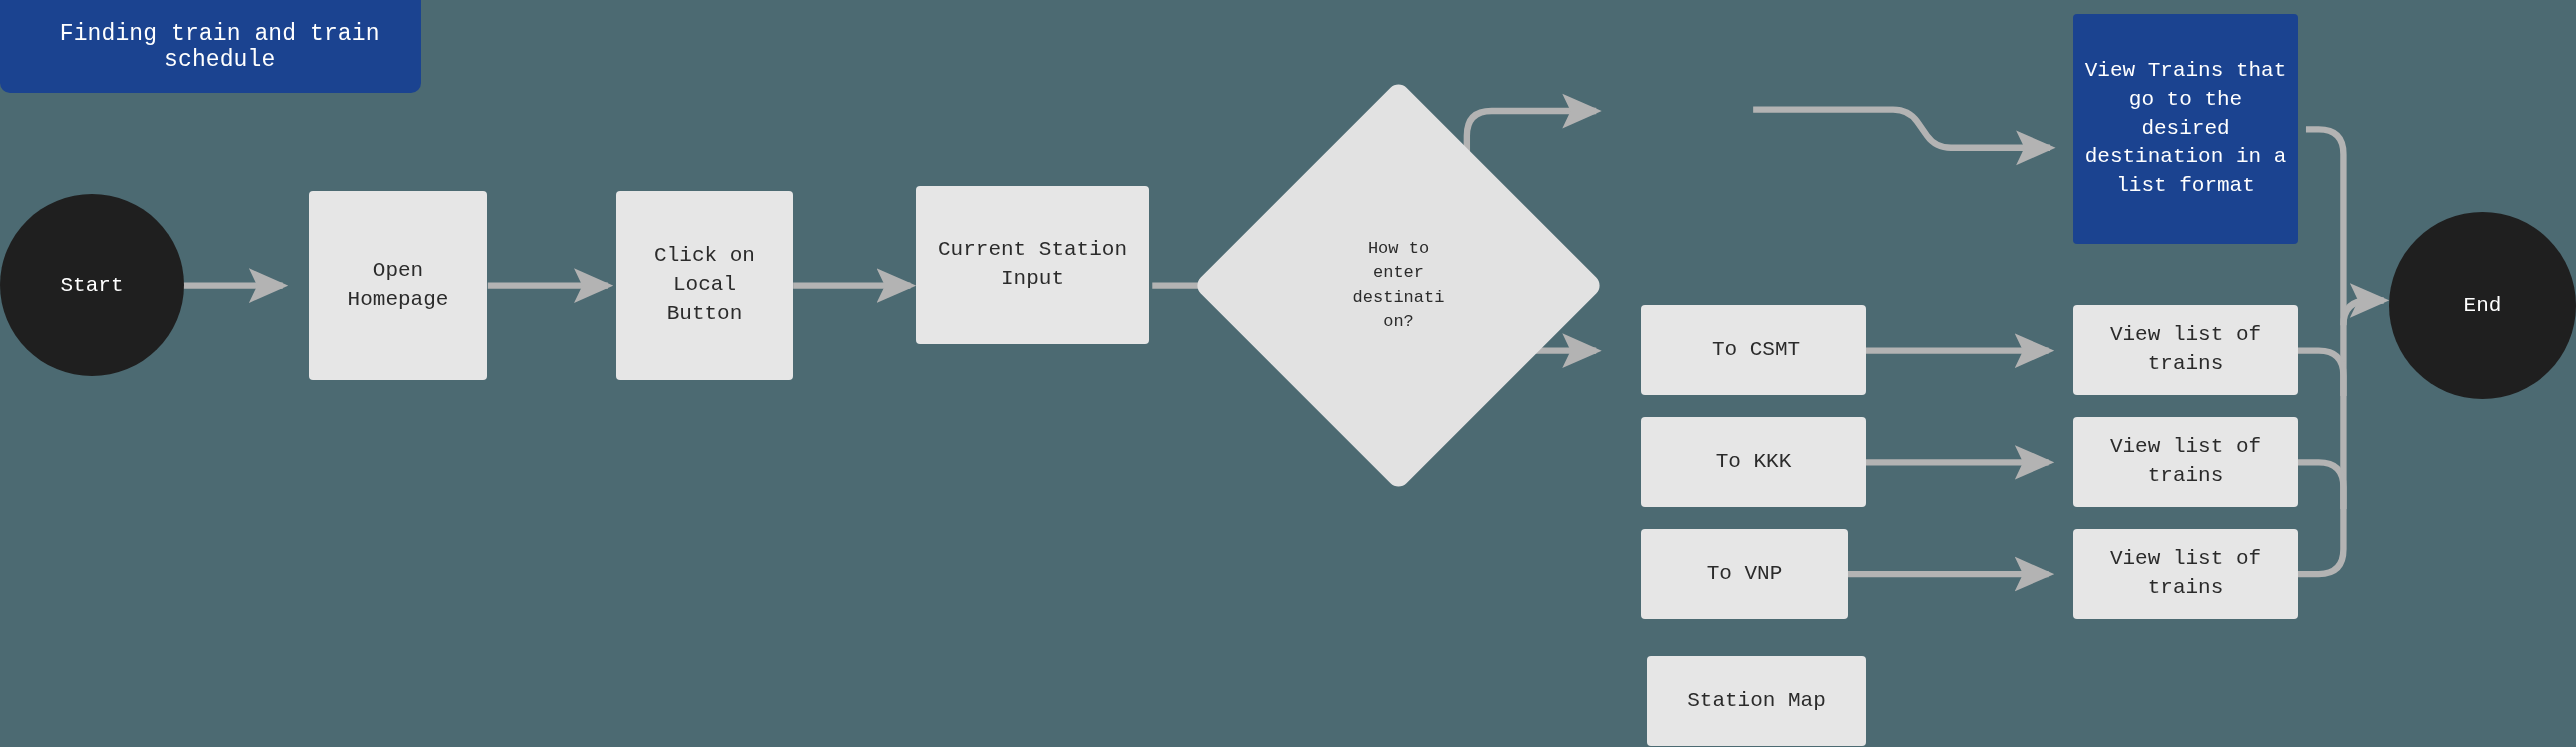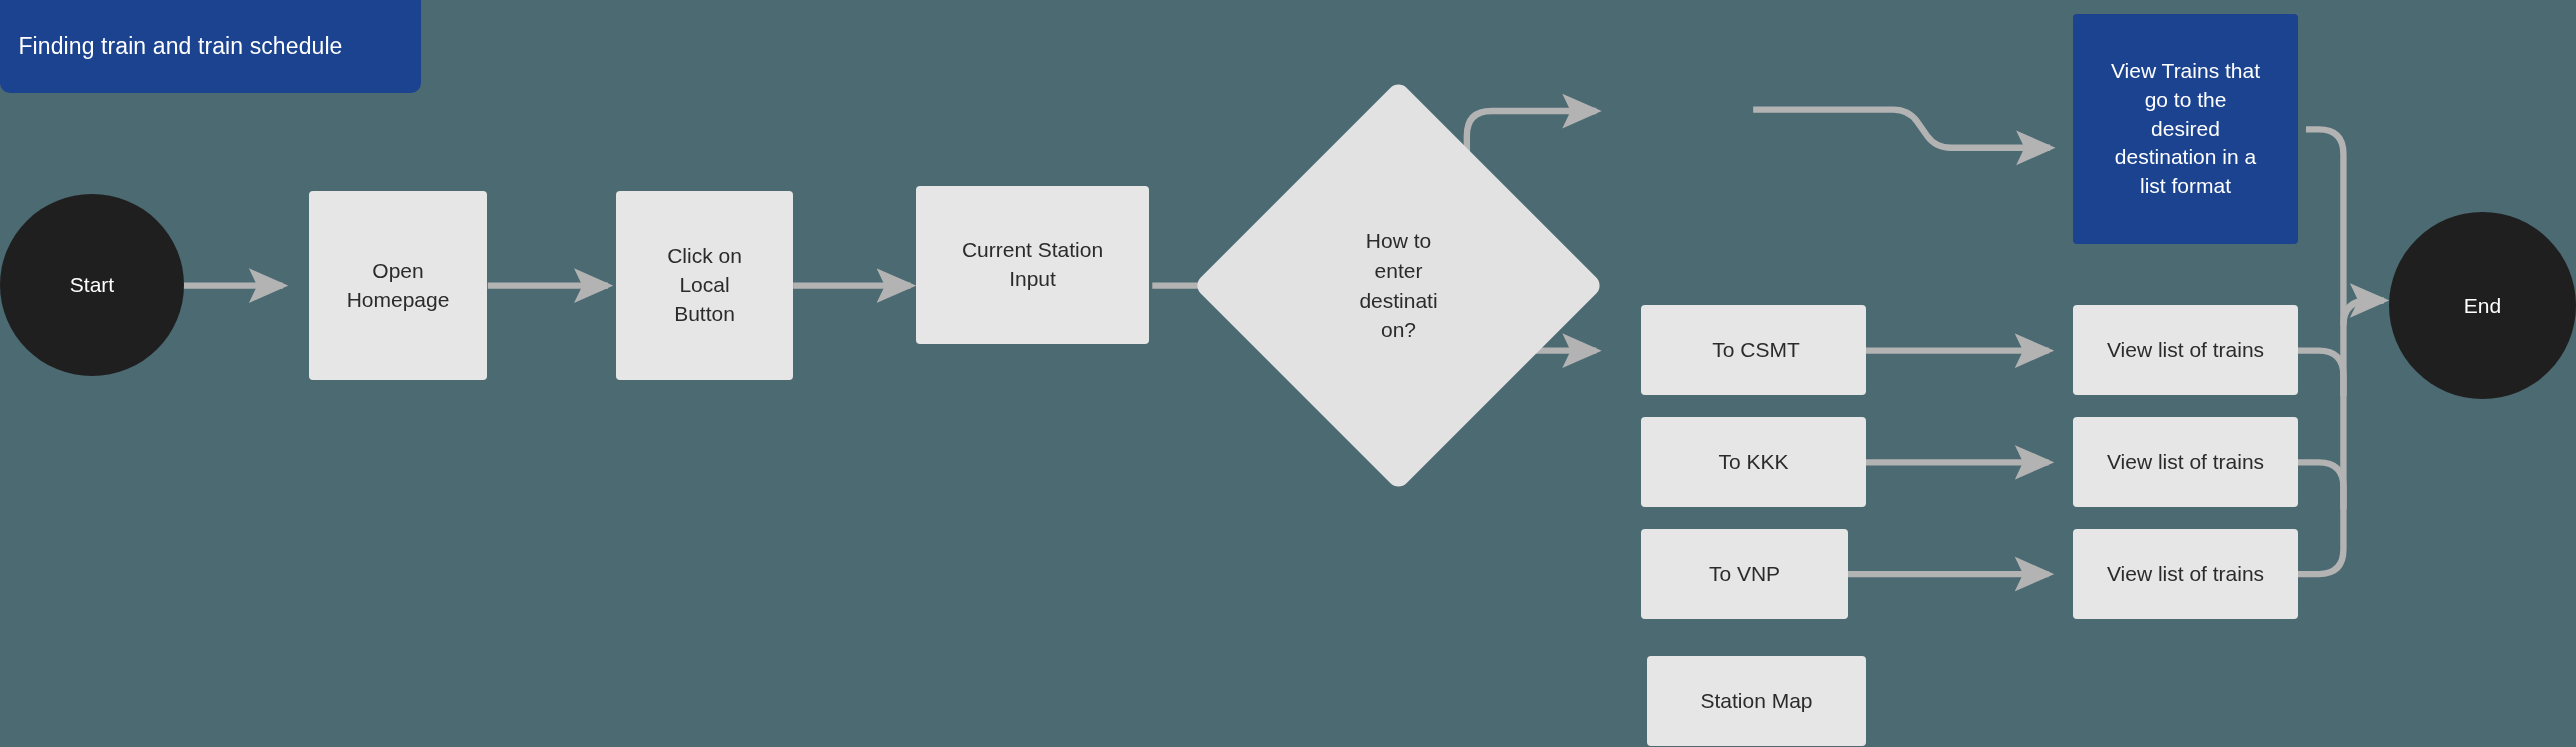--- a/index.html
+++ b/index.html
@@ -74,26 +74,26 @@
   .decision-label {
     position: absolute;
     left: 0; top: 0;
     width: 100%;
     height: 100%;
     display: flex;
     align-items: center;
     justify-content: center;
     text-align: center;
     color: #2b2b2b;
-    font-size: 21px;
+    font-size: 17px;
     line-height: 1.42;
     padding: 0 33px;
     box-sizing: border-box;
   }
-  .label-lines { white-space: pre-line; }
+  .label-lines { white-space: pre-line; font-family: Liberation Mono, monospace; }
 </style>
 </head>
 <body>
 
 <div id="canvas">
 
   <svg id="connectors" viewBox="0 0 3644 1058" xmlns="http://www.w3.org/2000/svg">
     <defs>
       <marker id="arrow" viewBox="0 0 10 10" refX="8.6" refY="5" markerWidth="6.2" markerHeight="6.2" orient="auto-start-reverse">
         <path d="M 0 0.6 L 10 5 L 0 9.4 L 2.1 5 Z" fill="#b3b3b3"></path>

